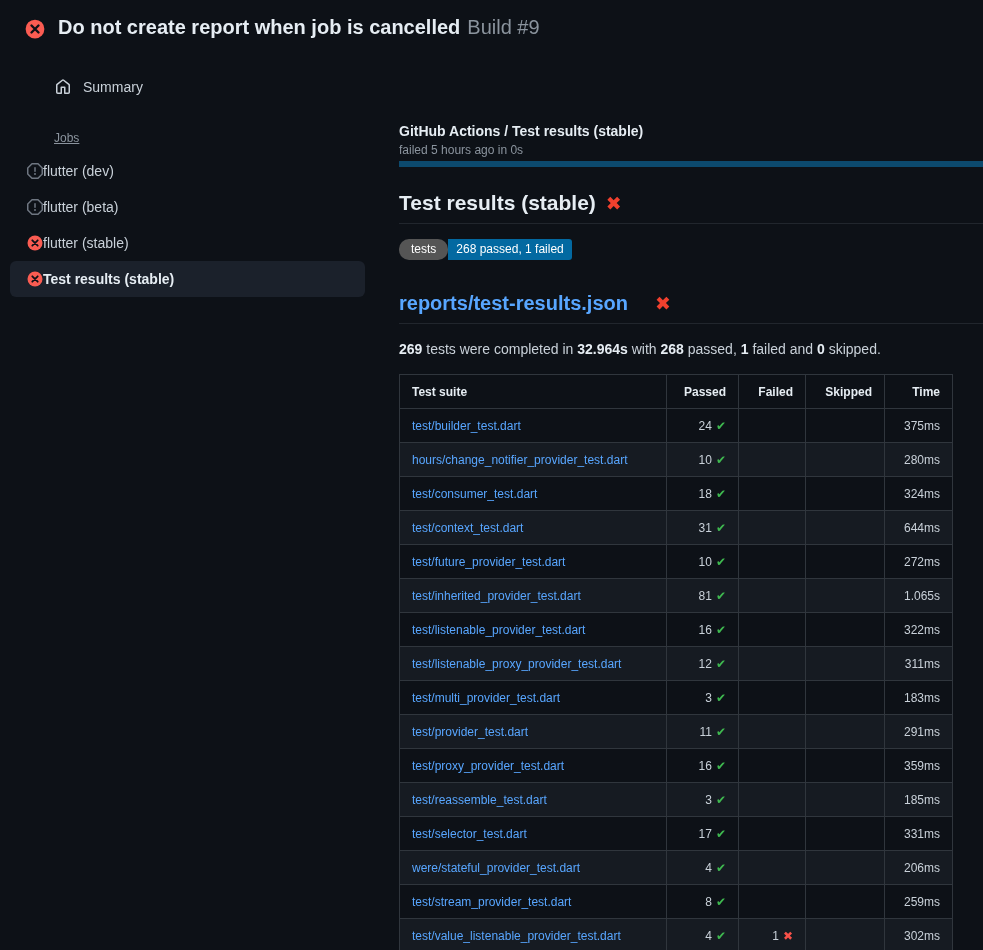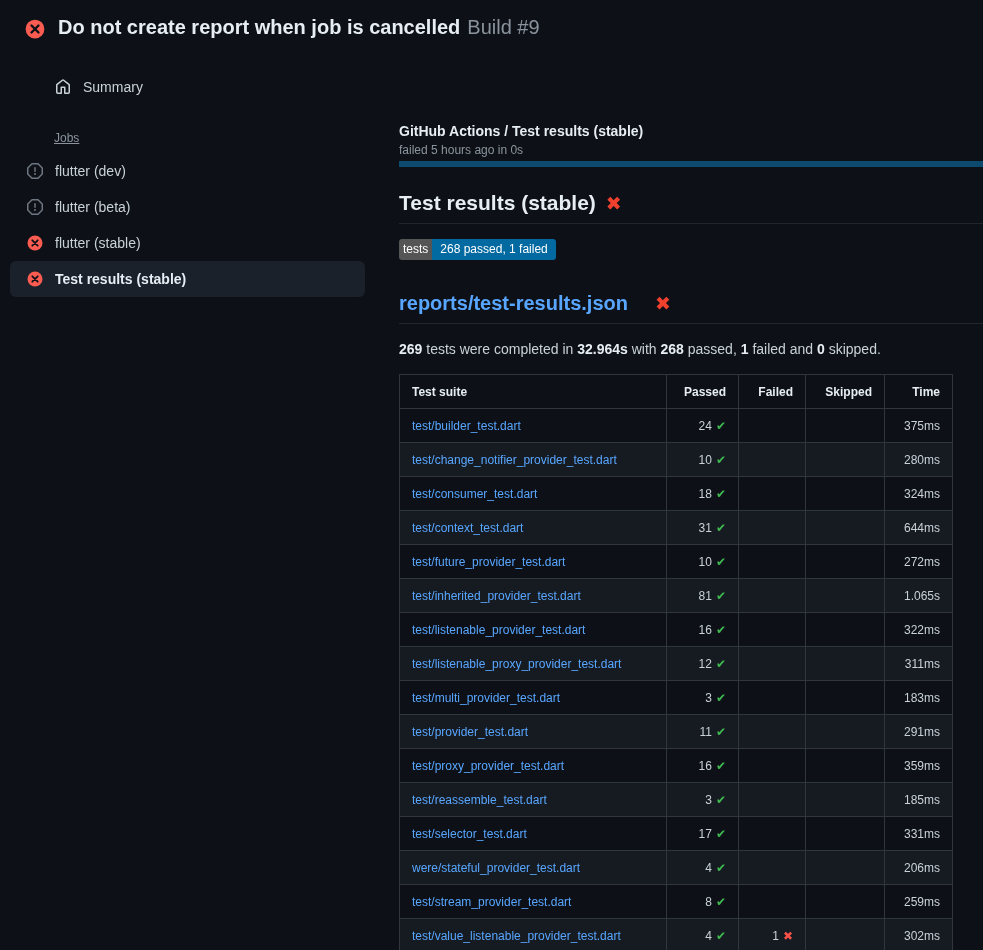--- a/index.html
+++ b/index.html
@@ -25,21 +25,21 @@
   .sidebar { width:375px; flex:0 0 375px; padding-top:20px; }
   .summary-item {
     display:flex; align-items:center; gap:12px;
     padding:8px 27px; cursor:pointer; color:#c9d1d9;margin-left:28px;
   }
   .jobs-label {
     color:#8b949e; font-size:12px;
     margin:28px 16px 8px; padding-left:38px;text-decoration:underline;
   }
   .job-item {
-    display:flex; align-items:center; gap:12px;
+    display:flex; align-items:center; gap:0;
     margin:0 10px; padding:10px 0 10px 17px;
     border-radius:6px; cursor:pointer; color:#c9d1d9;
   }
   .job-item.selected { background:#1b212b; color:#e6edf3; font-weight:700; }
   .job-item svg, .summary-item svg { flex:0 0 16px; }
 
   
   .main { flex:1 1 auto; padding:36px 0 0 24px; min-width:0; }
   .report-header { padding-bottom:4px; border-bottom:6px solid #0c4a6e;margin-top:36px; }
   .breadcrumb { font-weight:700; color:#e6edf3; font-size:14px; }
@@ -49,21 +49,21 @@
     display:flex; align-items:center; gap:10px;
     margin-top:24px; padding-bottom:8px; border-bottom:1px solid #21262d;
   }
   .h1-row .h1-text { font-size:21px; font-weight:700; color:#e6edf3; }
   .cross-glyph { color:#f0402e; font-weight:700; font-size:19px; line-height:1; }
 
   .badge {
     display:inline-flex; margin-top:15px; border-radius:3px; overflow:hidden;
     font-size:12px; font-weight:400; color:#ffffff; line-height:1;
   }
-  .badge .badge-label { padding:4px 4px 5px; }
+  .badge .badge-label { padding:4px 12px 5px;border-radius:10px; }
   .badge .badge-value { padding:4px 8px 5px; }
 
   .h2-row {
     display:flex; align-items:center; gap:27px;
     margin-top:32px; padding-bottom:8px; border-bottom:1px solid #21262d;
   }
   .h2-row .h2-text { font-size:20px; font-weight:700; color:#58a6ff; cursor:pointer; }
 
   .summary-line { margin-top:17px; color:#c9d1d9; }
   .summary-line strong { color:#e6edf3; }
@@ -193,21 +193,21 @@
       </thead>
       <tbody id="results-body">
           <tr>
             <td><a class="suite-link">test/builder_test.dart</a></td>
             <td class="num"><span>24</span><span class="cell-check">✔</span></td>
             <td class="num"></td>
             <td class="num"></td>
             <td class="num"><span class="time-val">375ms</span></td>
           </tr>
           <tr>
-            <td><a class="suite-link">test/change_notifier_provider_test.dart</a></td>
+            <td><a class="suite-link">hours/change_notifier_provider_test.dart</a></td>
             <td class="num"><span>10</span><span class="cell-check">✔</span></td>
             <td class="num"></td>
             <td class="num"></td>
             <td class="num"><span class="time-val">280ms</span></td>
           </tr>
           <tr>
             <td><a class="suite-link">test/consumer_test.dart</a></td>
             <td class="num"><span>18</span><span class="cell-check">✔</span></td>
             <td class="num"></td>
             <td class="num"></td>

